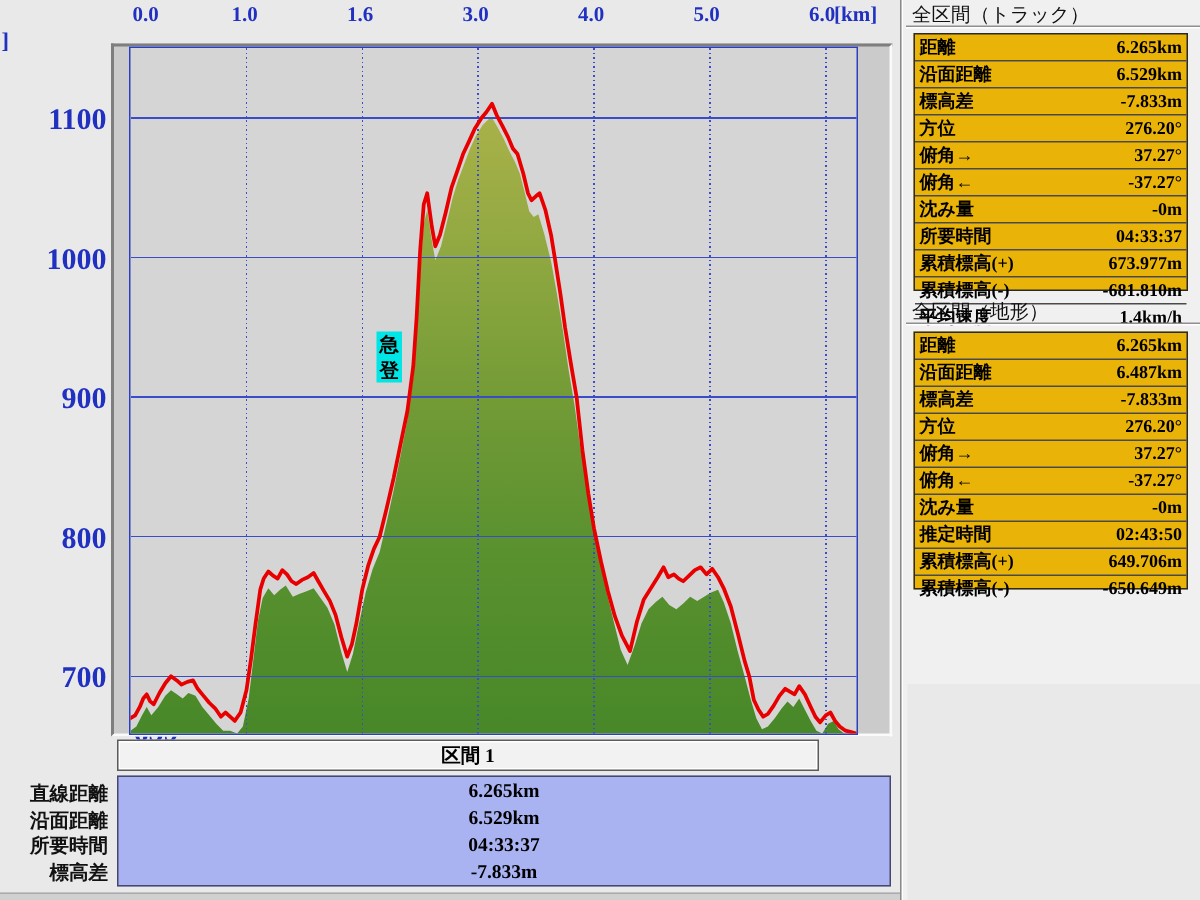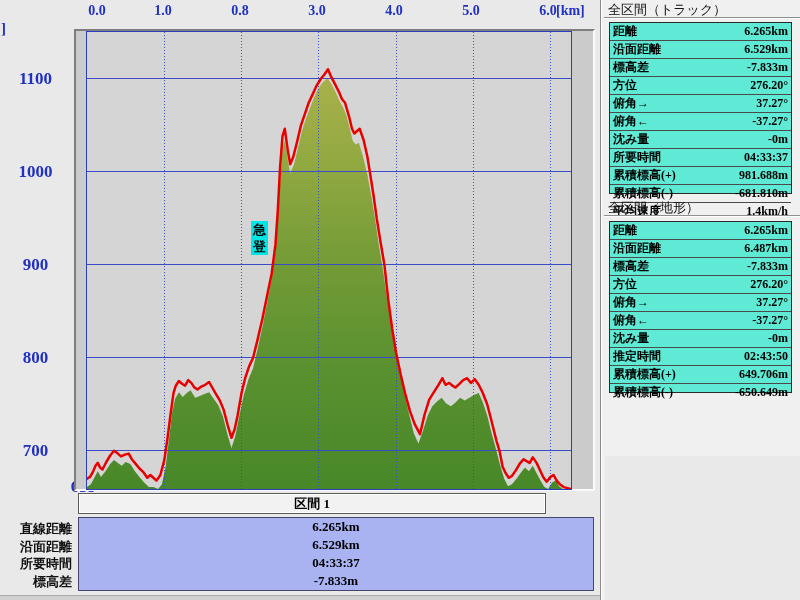--- a/index.html
+++ b/index.html
@@ -5,22 +5,22 @@
   html,body{margin:0;padding:0;}
   .root{position:relative;width:800px;height:600px;background:#e9e9e9;overflow:hidden;
         font-family:"Liberation Serif","DejaVu Serif",serif;-webkit-font-smoothing:none;}
   
   .left-region{position:absolute;left:0;top:0;width:604px;height:600px;}
   .yunit{position:absolute;left:1px;top:20px;width:14px;font-size:15px;font-weight:bold;color:#2030c0;}
   .xtick{position:absolute;top:3px;width:44px;height:17px;text-align:center;
          font-size:14px;font-weight:bold;color:#2030c0;}
   .xunit{position:absolute;left:556px;top:3px;width:46px;height:17px;text-align:left;
          font-size:14px;font-weight:bold;color:#2030c0;}
-  .ytick{position:absolute;left:0;width:71px;height:17px;text-align:center;
-         font-size:17px;font-weight:bold;color:#2030c0;}
+  .ytick{position:absolute;left:0;width:71px;height:17px;text-align:right;
+         font-size:20px;font-weight:bold;color:#2030c0;}
   .chart-frame{position:absolute;left:74px;top:29px;width:521px;height:462px;box-sizing:border-box;
          background:#cbcbcb;border-top:2px solid #7e7e7e;border-left:2px solid #7e7e7e;
          border-bottom:2px solid #fafafa;border-right:2px solid #fafafa;}
   .plot{position:absolute;left:86px;top:31px;width:486px;height:459px;box-sizing:border-box;
          border:1px solid #2c3ec0;background:#d5d5d5;}
   .plot svg{position:absolute;left:0;top:0;width:100%;height:100%;}
   .kyuto{position:absolute;left:251px;top:221px;width:17px;}
   .kyuto span{display:block;width:17px;height:17px;line-height:17px;text-align:center;
          font-size:13px;font-weight:bold;color:#000;background:#00e6e6;}
   .botlbl{position:absolute;left:0;width:72px;height:17px;text-align:right;
@@ -36,38 +36,38 @@
          background:#d0d0d0;border-top:1px solid #ababab;}
   
   .divider{position:absolute;left:600px;top:0;width:4px;height:600px;background:#f0f0f0;
          border-left:1px solid #8a8a8a;box-shadow:inset 1px 0 0 #ffffff;}
   
   .right-panel{position:absolute;left:604px;top:0;width:196px;height:456px;background:#f0f0f0;}
   .panel-header{position:absolute;left:4px;height:16px;font-size:13px;color:#101010;white-space:nowrap;}
   .header-rule{position:absolute;left:0;width:196px;height:2px;
          border-top:1px solid #8f8f8f;border-bottom:1px solid #ffffff;box-sizing:border-box;}
   .stats-table{position:absolute;left:5px;width:183px;height:172px;box-sizing:border-box;
-         background:#5eead4;border:1px solid #2a2a2a;display:flex;flex-direction:column;}
+         background:#eab308;border:1px solid #2a2a2a;display:flex;flex-direction:column;}
   .stats-table .row{flex:1;display:flex;align-items:center;border-bottom:1px solid #4a4a4a;
          font-size:12px;font-weight:bold;color:#000;}
   .stats-table .row:last-child{border-bottom:none;gap:12px;}
   .stats-table .lbl{padding-left:3px;white-space:nowrap;}
   .stats-table .val{margin-left:auto;padding-right:3px;white-space:nowrap;}
 </style>
 </head>
 <body>
 
 <div class="root">
 
   <div class="left-region">
     <span class="yunit">]</span>
     <div id="xticks">
         <span class="xtick" style="left: 75px;">0.0</span>
         <span class="xtick" style="left: 141px;">1.0</span>
-        <span class="xtick" style="left: 218px;">0.8</span>
+        <span class="xtick" style="left: 218px;">1.6</span>
         <span class="xtick" style="left: 295px;">3.0</span>
         <span class="xtick" style="left: 372px;">4.0</span>
         <span class="xtick" style="left: 449px;">5.0</span>
         <span class="xtick" style="left: 526px;">6.0</span>
       </div>
     <span class="xunit">[km]</span>
     <div id="yticks">
         <span class="ytick" style="top: 69px;">1100</span>
         <span class="ytick" style="top: 162px;">1000</span>
         <span class="ytick" style="top: 255px;">900</span>
@@ -159,21 +159,21 @@
         <div class="row">
           <span class="lbl">沈み量</span>
           <span class="val">-0m</span>
         </div>
         <div class="row">
           <span class="lbl">所要時間</span>
           <span class="val">04:33:37</span>
         </div>
         <div class="row">
           <span class="lbl">累積標高(+)</span>
-          <span class="val">981.688m</span>
+          <span class="val">673.977m</span>
         </div>
         <div class="row">
           <span class="lbl">累積標高(-)</span>
           <span class="val">-681.810m</span>
         </div>
         <div class="row">
           <span class="lbl">平均速度</span>
           <span class="val">1.4km/h</span>
         </div>
       </div>

